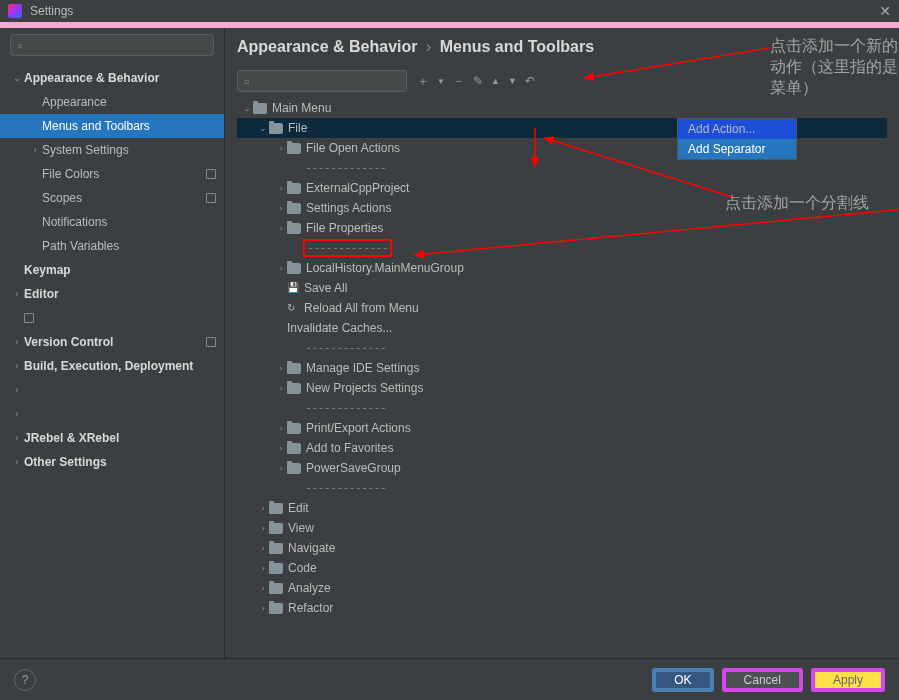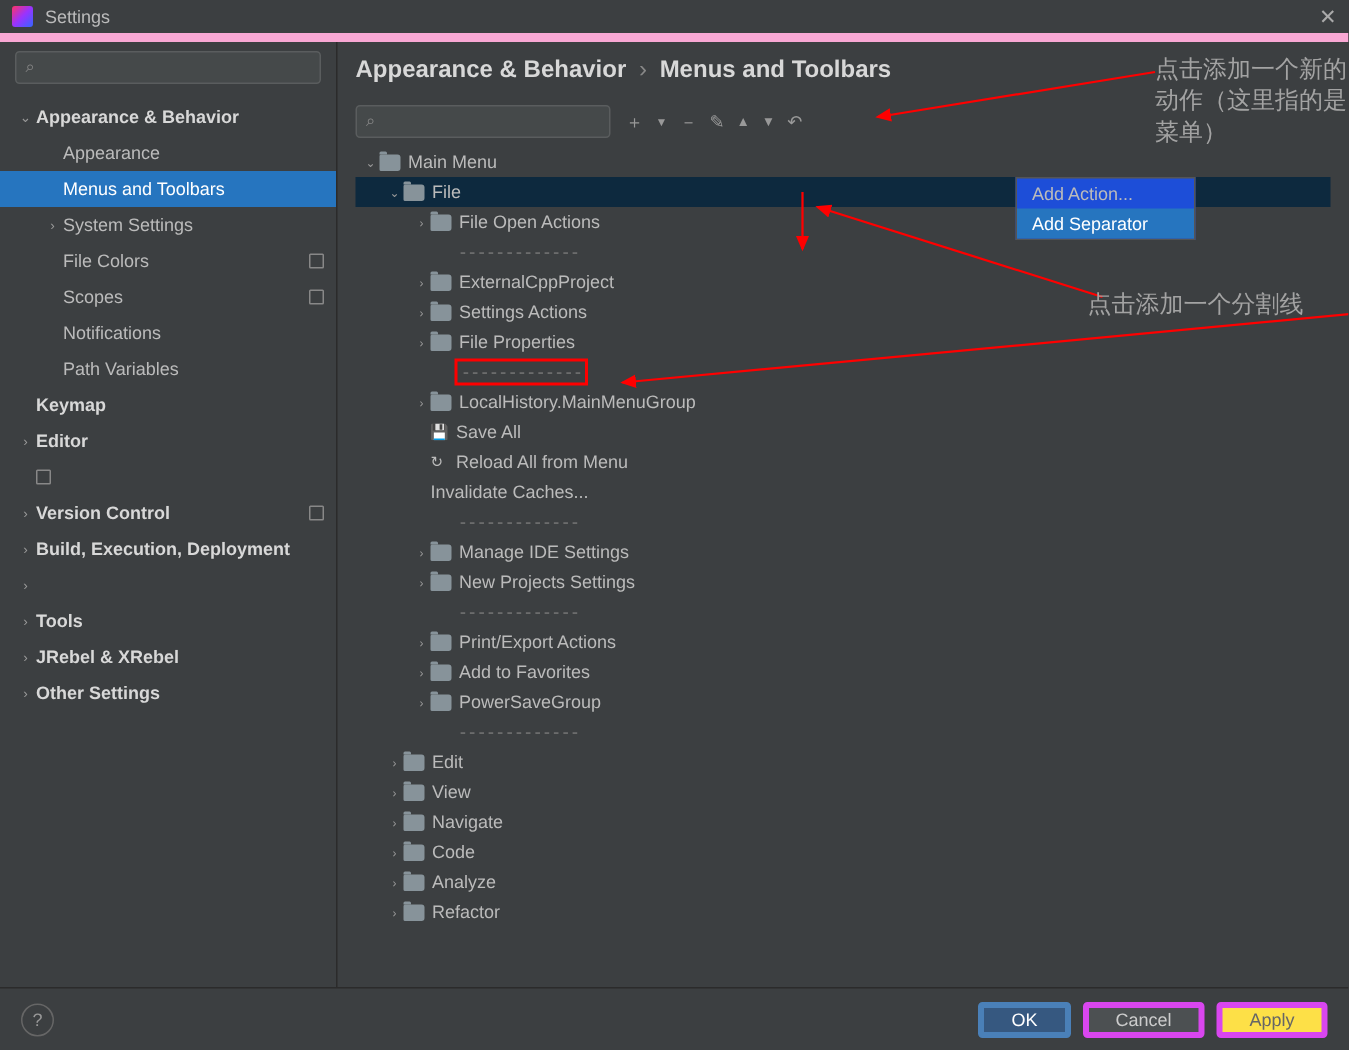--- a/index.html
+++ b/index.html
@@ -122,21 +122,20 @@
         </div>
         <div class="tree-item pad0 bold">
           <span class="chev">›</span>
           <span class="label">Build, Execution, Deployment</span>
         </div>
         <div class="tree-item pad0 bold">
           <span class="chev">›</span>
         </div>
         <div class="tree-item pad0 bold">
           <span class="chev">›</span>
-          <span class="label">Tools</span>
         </div>
         <div class="tree-item pad0 bold">
           <span class="chev">›</span>
           <span class="label">JRebel &amp; XRebel</span>
         </div>
         <div class="tree-item pad0 bold">
           <span class="chev">›</span>
           <span class="label">Other Settings</span>
         </div>
       </div>

